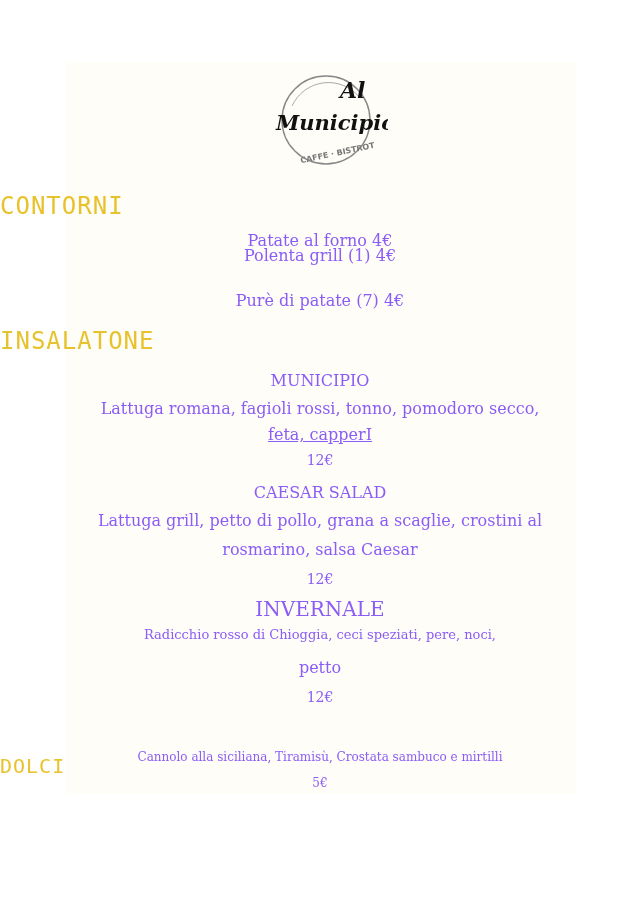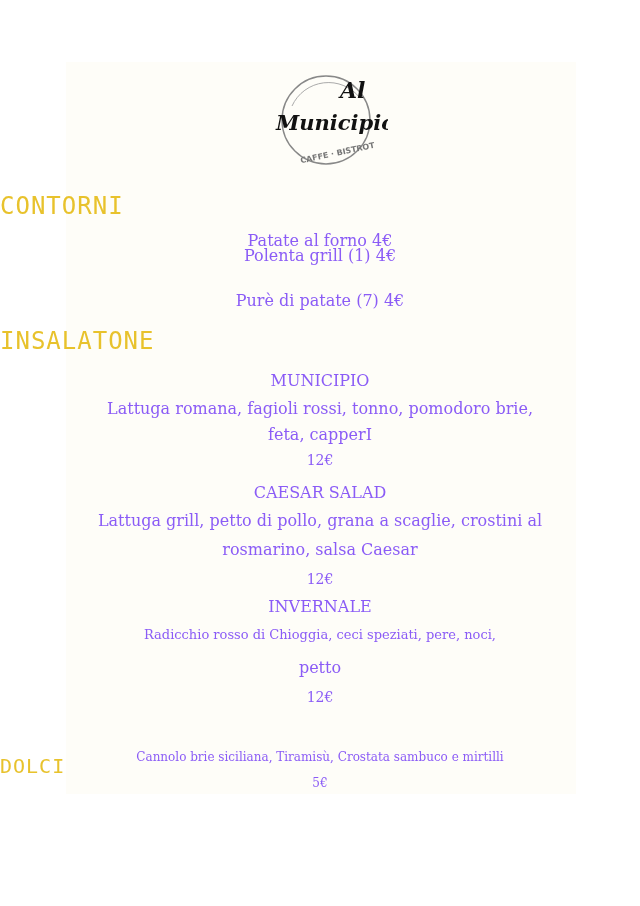--- a/index.html
+++ b/index.html
@@ -55,29 +55,29 @@
 </div>
 
 <div class="heading" style="top:192px; font-size:24px;">CONTORNI</div>
 <div class="line" style="top:231px; font-size:16px;">Patate al forno 4€</div>
 <div class="line" style="top:246px; font-size:16px;">Polenta grill (1) 4€</div>
 <div class="line" style="top:291px; font-size:16px;">Purè di patate (7) 4€</div>
 
 <div class="heading" style="top:327px; font-size:24px;">INSALATONE</div>
 
 <div class="line" style="top:371px; font-size:16px;">MUNICIPIO</div>
-<div class="line" style="top:399px; font-size:16px;">Lattuga romana, fagioli rossi, tonno, pomodoro brie,</div>
-<div class="line" style="top:425px; font-size:16px;">feta, capperI</div>
+<div class="line" style="top:399px; font-size:16px;">Lattuga romana, fagioli rossi, tonno, pomodoro secco,</div>
+<div class="line" style="top:425px; font-size:16px;text-decoration:underline;">feta, capperI</div>
 <div class="line" style="top:452px; font-size:14px;">12€</div>
 
 <div class="line" style="top:483px; font-size:16px;">CAESAR SALAD</div>
 <div class="line" style="top:511px; font-size:16px;">Lattuga grill, petto di pollo, grana a scaglie, crostini al</div>
 <div class="line" style="top:540px; font-size:16px;">rosmarino, salsa Caesar</div>
 <div class="line" style="top:571px; font-size:14px;">12€</div>
 
-<div class="line" style="top:597px; font-size:16px;">INVERNALE</div>
+<div class="line" style="top:597px; font-size:20px;">INVERNALE</div>
 <div class="line" style="top:627px; font-size:13px;">Radicchio rosso di Chioggia, ceci speziati, pere, noci,</div>
 <div class="line" style="top:658px; font-size:16px;">petto</div>
 <div class="line" style="top:689px; font-size:14px;">12€</div>
 
 <div class="heading" style="top:718px; font-size:20px;margin-top:36px;">DOLCI</div>
-<div class="line" style="top:750px; font-size:12px;">Cannolo brie siciliana, Tiramisù, Crostata sambuco e mirtilli</div>
+<div class="line" style="top:750px; font-size:12px;">Cannolo alla siciliana, Tiramisù, Crostata sambuco e mirtilli</div>
 <div class="line" style="top:776px; font-size:12px;">5€</div>
 
 </body></html>

